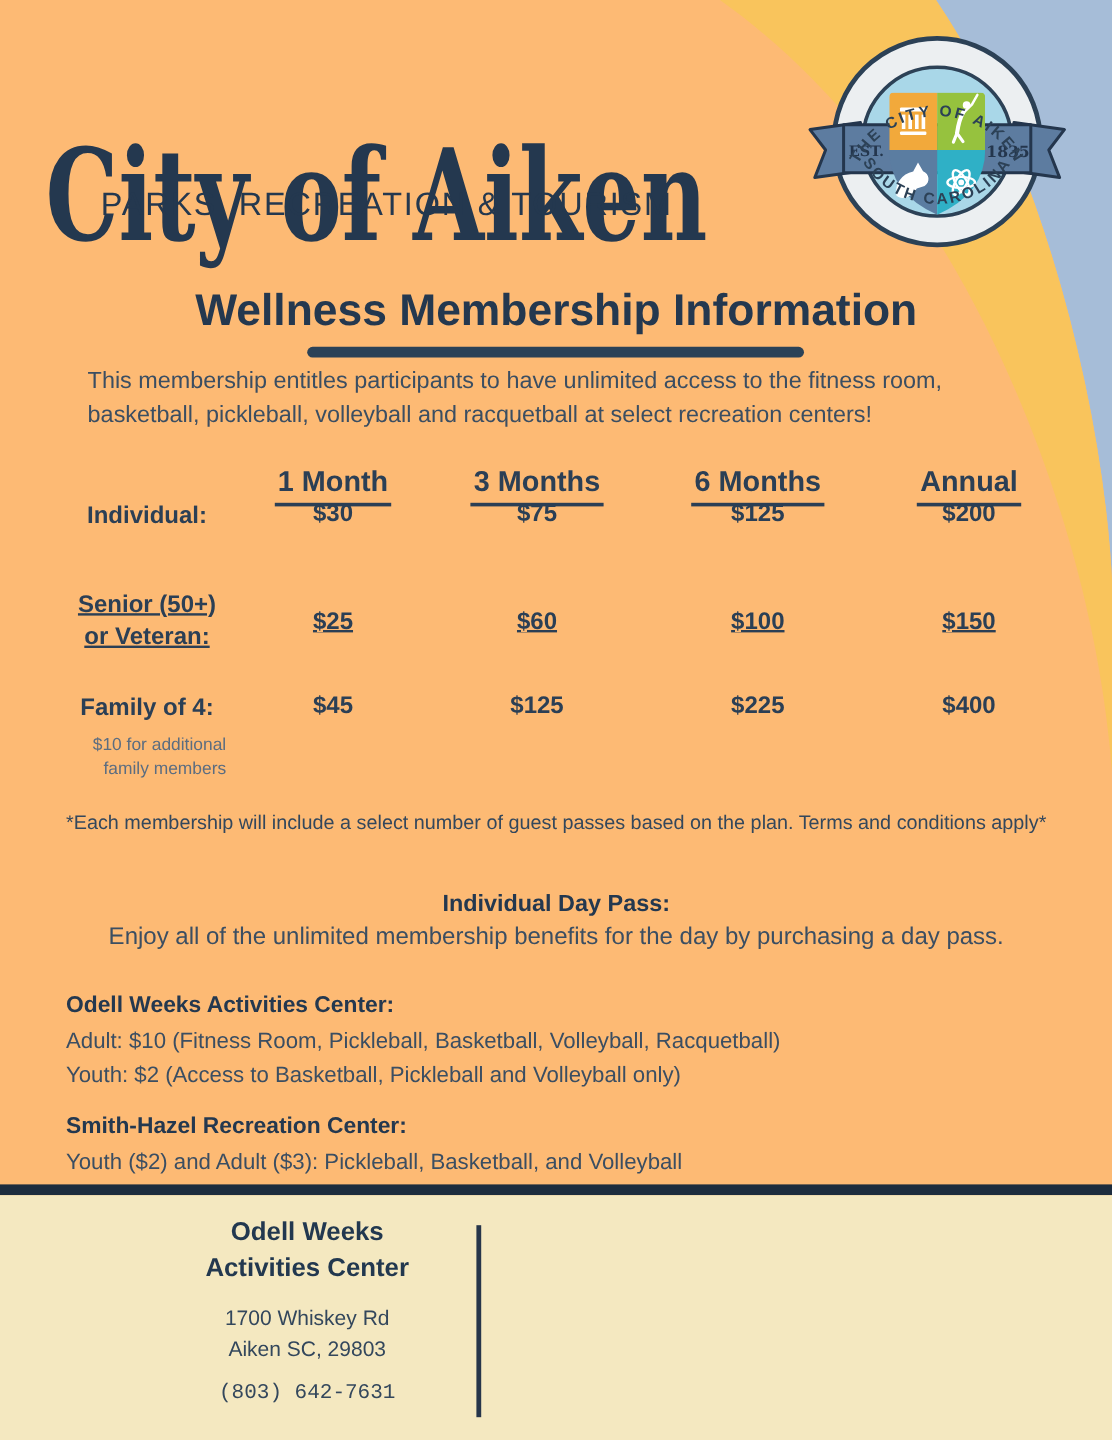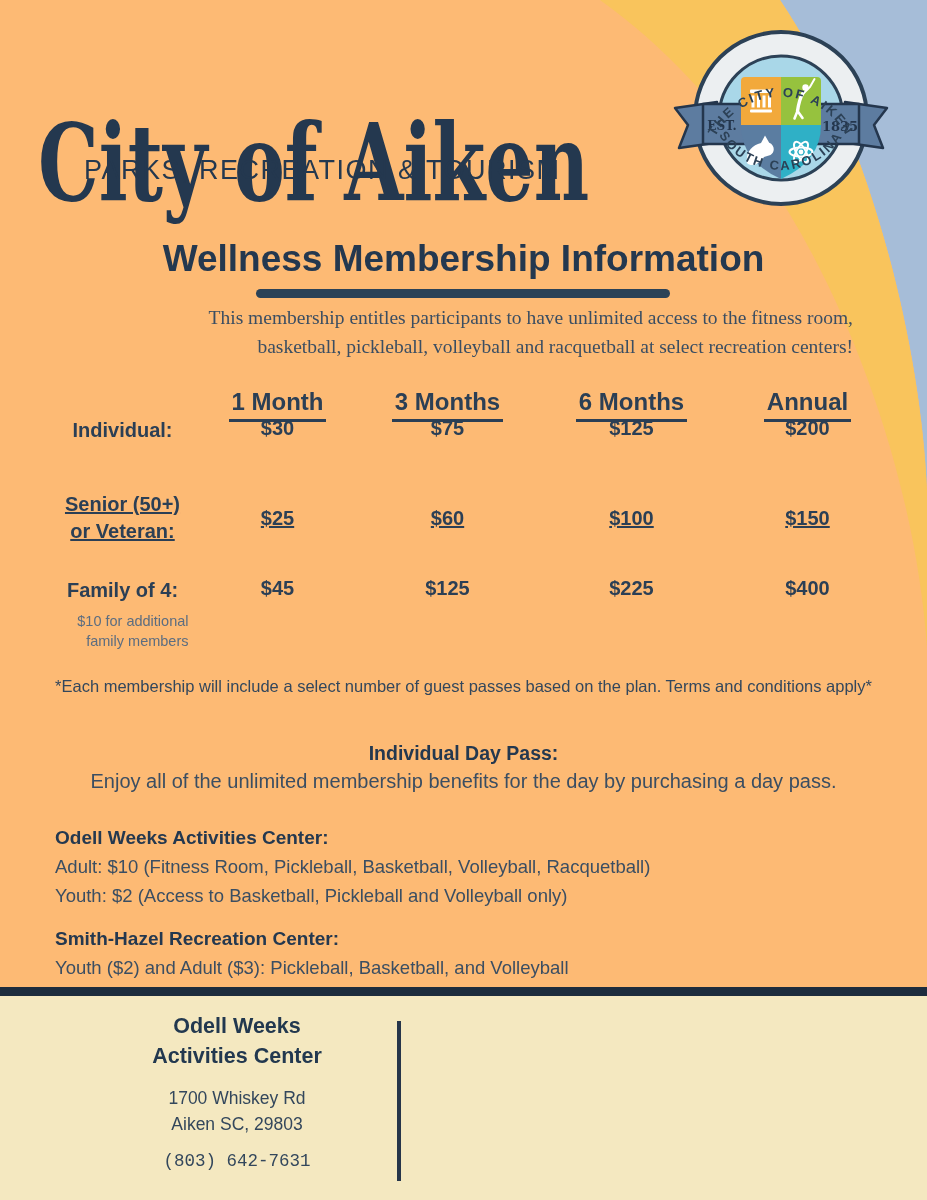--- a/index.html
+++ b/index.html
@@ -33,22 +33,22 @@
   
   .section-title{
     left:0;top:238px;width:927px;text-align:center;
     font-size:37px;font-weight:700;color:#24384f;z-index:1;
   }
   .title-underline{
     left:256px;top:289px;width:414px;height:9px;border-radius:5px;
     background:#2b4257;z-index:1;
   }
   .description{
-    left:73px;top:303px;width:780px;text-align:right;
-    font-size:19.5px;line-height:29px;color:#3b4e62;z-index:1;font-family:Liberation Serif, serif;
+    left:73px;top:303px;width:780px;text-align:left;
+    font-size:19.5px;line-height:29px;color:#3b4e62;z-index:1;
   }
   
   .trow{
     position:absolute;left:40px;width:857px;z-index:1;
     display:grid;grid-template-columns:165px 145px 195px 173px 179px;
   }
   .trow > div{text-align:center;}
   .col-head{
     font-size:24px;font-weight:700;color:#2b3f55;
     display:inline-block;border-bottom:3px solid #2b3f55;padding:0 3px 3px 3px;
@@ -76,21 +76,21 @@
   
   .info-blocks{left:55px;top:823px;width:820px;z-index:1;}
   .info-blocks p{margin:0;line-height:29px;}
   .info-heading{font-size:19px;font-weight:700;color:#24384f;}
   .info-line{font-size:18.5px;color:#3b4e62;}
   .info-gap{height:14px;}
   
   .footer-bar{left:0;top:987px;width:927px;height:9px;background:#1d2c3d;z-index:1;}
   .footer{left:0;top:996px;width:927px;height:204px;background:#f4e8c0;z-index:1;}
   .footer-col{position:absolute;width:360px;text-align:center;top:15px;}
-  .footer-col.left{left:57px;}
+  .footer-col.left{left:76px;}
   .footer-col.right{left:520px;}
   .footer-name{font-size:21.5px;font-weight:700;line-height:30px;color:#22384f;margin:0;}
   .footer-address{font-size:17.5px;line-height:26px;color:#33475c;margin:14px 0 0 0;}
   .footer-phone{font-size:17.5px;color:#33475c;margin:14px 0 0 0;font-family:Liberation Mono, monospace;}
   .footer-divider{position:absolute;left:397px;top:25px;width:4px;height:160px;background:#26354a;}
 </style>
 </head>
 <body>
 
 <div class="page">

